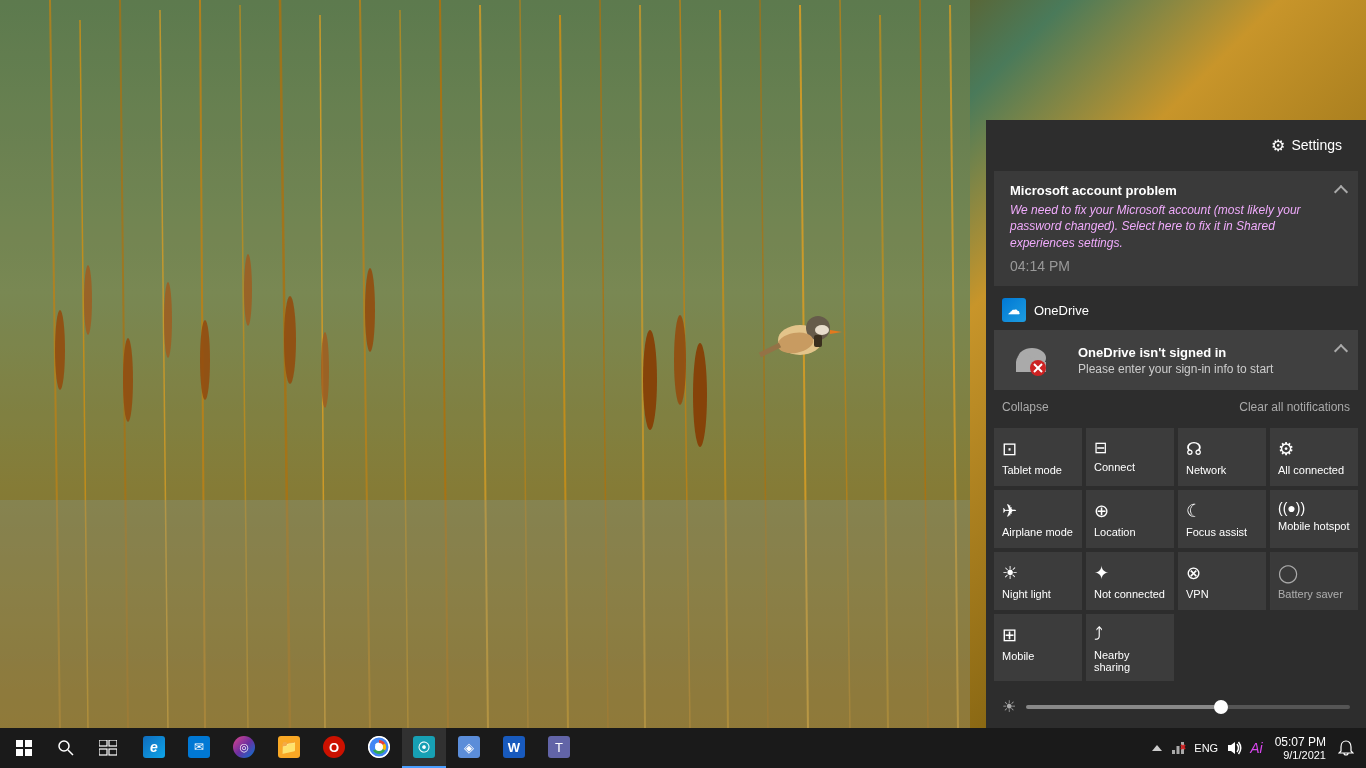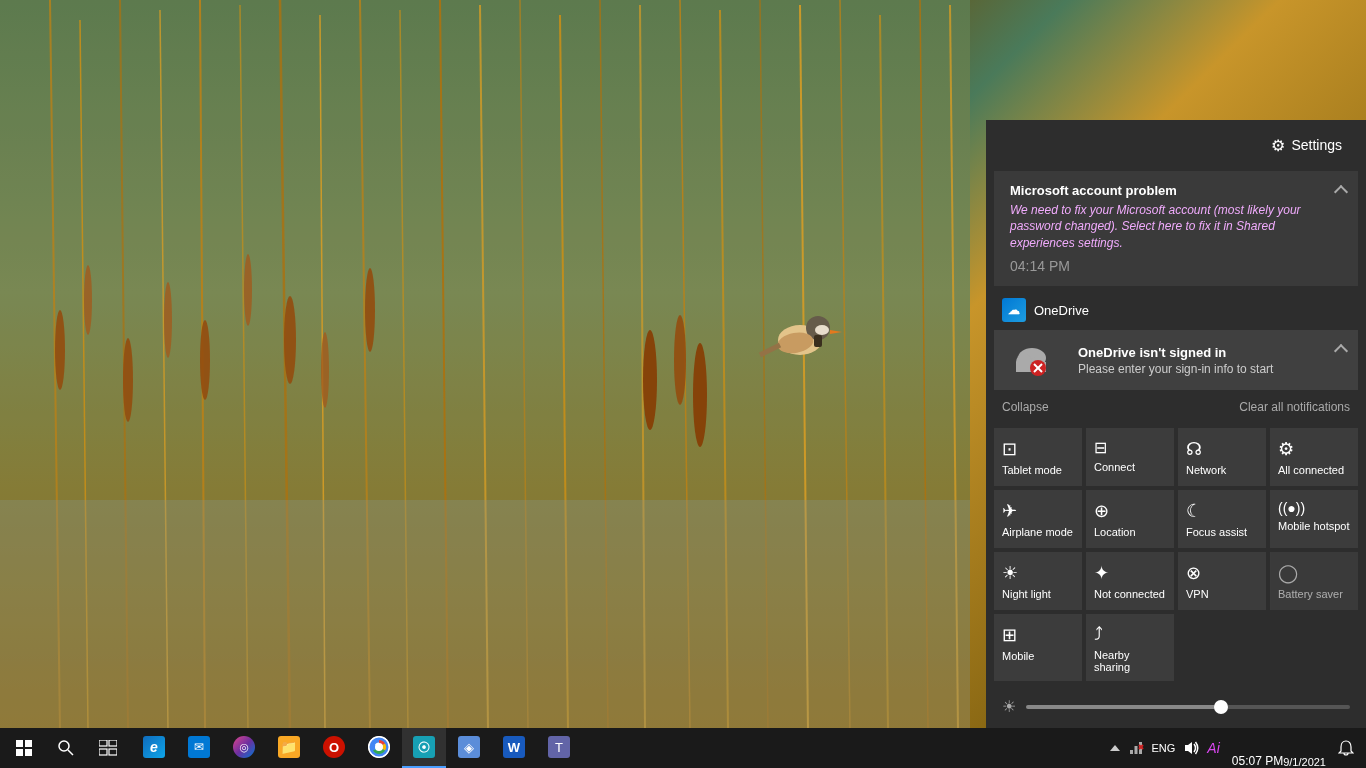--- a/index.html
+++ b/index.html
@@ -92,21 +92,21 @@
       height: 40px;
       display: flex;
       align-items: center;
       cursor: pointer;
       color: white;
       font-size: 11px;
     }
 
     .clock {
       display: flex;
-      flex-direction: row;
+      flex-direction: column;
       align-items: flex-end;
       padding: 0 8px;
       cursor: pointer;
       height: 40px;
       justify-content: center;
     }
     .clock-time { font-size: 12px; color: white; }
     .clock-date { font-size: 11px; color: white; }
 
     

